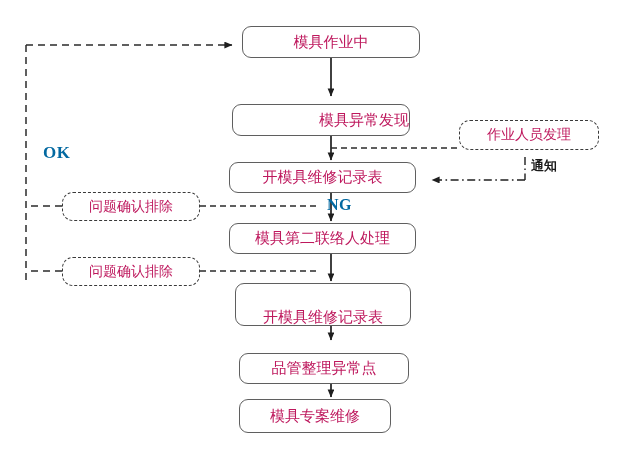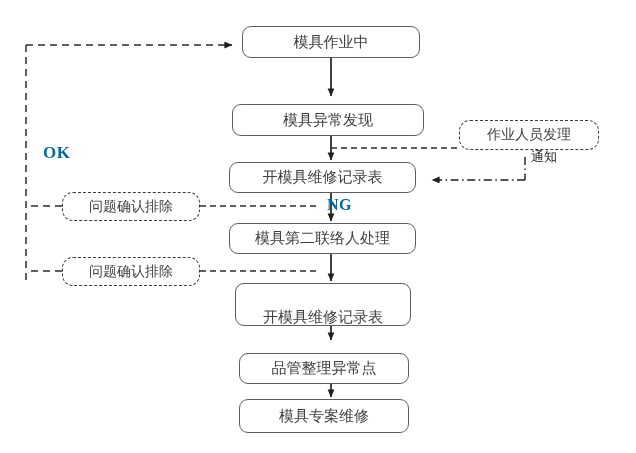--- a/index.html
+++ b/index.html
@@ -25,21 +25,21 @@
     height: 453px;
     pointer-events: none;
   }
   .node {
     position: absolute;
     box-sizing: border-box;
     display: flex;
     align-items: center;
     justify-content: center;
     text-align: center;
-    color: #404040;
+    color: #be185d;
     line-height: 1.1;
     white-space: nowrap;
   }
   .node.solid {
     border: 1.4px solid #5f5f5f;
     border-radius: 9px;
     background: #ffffff;
     font-size: 15px;
   }
   .node.dashedbox {
@@ -126,55 +126,55 @@
     <g stroke="#1f1f1f" stroke-width="1.4" stroke-dasharray="8,3.5,1.6,3.5" fill="none">
       <line x1="525" y1="157" x2="525" y2="180"></line>
       <line x1="525" y1="180" x2="432" y2="180" marker-end="url(#arrowDash)"></line>
     </g>
   </svg>
 
   <div class="node solid" style="left:242px; top:26px; width:178px; height:32px;">
     <span>模具作业中</span>
   </div>
 
-  <div class="node solid" style="left:232px; top:104px; width:192px; height:32px;">
+  <div class="node solid" style="left:232px; top:104px; width:178px; height:32px;justify-content:flex-end;">
     <span>模具异常发现</span>
   </div>
 
   <div class="node solid" style="left:229px; top:162px; width:187px; height:31px;">
     <span>开模具维修记录表</span>
   </div>
 
   <div class="node solid" style="left:229px; top:223px; width:187px; height:31px;justify-content:center;">
     <span>模具第二联络人处理</span>
   </div>
 
   <div class="node solid" style="left:235px; top:283px; width:176px; height:43px;align-items:flex-end;">
     <span>开模具维修记录表</span>
   </div>
 
   <div class="node solid" style="left:239px; top:353px; width:170px; height:31px;">
     <span>品管整理异常点</span>
   </div>
 
-  <div class="node solid" style="left:239px; top:399px; width:170px; height:34px;">
+  <div class="node solid" style="left:239px; top:399px; width:152px; height:34px;">
     <span>模具专案维修</span>
   </div>
 
   <div class="node dashedbox" style="left:459px; top:120px; width:140px; height:30px;">
     <span>作业人员发理</span>
   </div>
 
   <div class="node dashedbox" style="left:62px; top:192px; width:138px; height:29px;">
     <span>问题确认排除</span>
   </div>
 
   <div class="node dashedbox" style="left:62px; top:257px; width:138px; height:29px;">
     <span>问题确认排除</span>
   </div>
 
   <div class="edge-label label-ok" style="left:43px; top:143px;">OK</div>
 
   <div class="edge-label label-ng" style="left:327px; top:196px;">NG</div>
 
-  <div class="edge-label label-cn" style="left:531px; top:148px;">通知</div>
+  <div class="edge-label label-cn" style="left:531px; top:157px;font-weight:bold;">通知</div>
 
 </div>
 
 </body></html>

